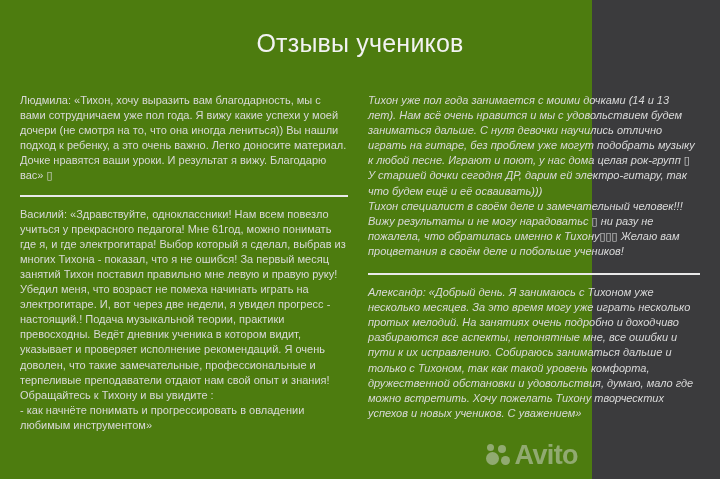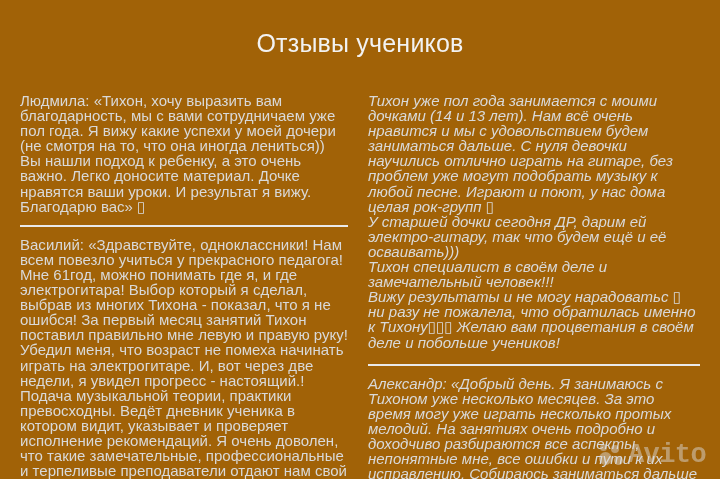--- a/index.html
+++ b/index.html
@@ -11,23 +11,23 @@
     width: 720px;
     height: 479px;
     overflow: hidden;
     background: #3b3b3d;
     font-family: "Liberation Sans", "DejaVu Sans", sans-serif;
     -webkit-font-smoothing: antialiased;
   }
 
   .slide {
     position: relative;
-    width: 720px;
+    width: 592px;
     height: 479px;
-    background: #a16207;
+    background: #4d7c0f;
     box-sizing: border-box;
   }
 
   .page-title {
     position: absolute;
     top: 28px;
     left: 0;
     width: 720px;
     text-align: center;
     color: #f2f2f2;
@@ -49,21 +49,21 @@
 
   .column {
     box-sizing: border-box;
     width: 360px;
   }
   .column-left  { padding: 0 12px 0 20px; }
   .column-right { padding: 0 20px 0 8px; font-style: italic; }
 
   .testimonial {
     color: #d9d9d9;
-    font-size: 15px;
+    font-size: 11px;
     line-height: 15.1px;
     letter-spacing: 0.01px;
     text-align: left;
     white-space: pre-wrap;
     word-wrap: break-word;
   }
 
   .divider {
     border: 0;
     height: 2px;
@@ -99,21 +99,21 @@
   .wm-c1 { width: 13px; height: 13px; left: 0px;  top: 9px; }
   .wm-c2 { width: 8px;  height: 8px;  left: 12px; top: 2px; }
   .wm-c3 { width: 7px;  height: 7px;  left: 1px;  top: 1px; }
   .wm-c4 { width: 9px;  height: 9px;  left: 15px; top: 13px; }
   .wm-text {
     color: #dcdcdc;
     font-size: 27px;
     font-weight: 700;
     letter-spacing: -0.6px;
     line-height: 27px;
-    font-family: Liberation Mono, monospace;
+    font-family: Liberation Sans, sans-serif;
   }
 </style>
 </head>
 <body>
 
 <div class="slide">
 
   <div class="page-title">Отзывы учеников</div>
 
   <div class="columns">

